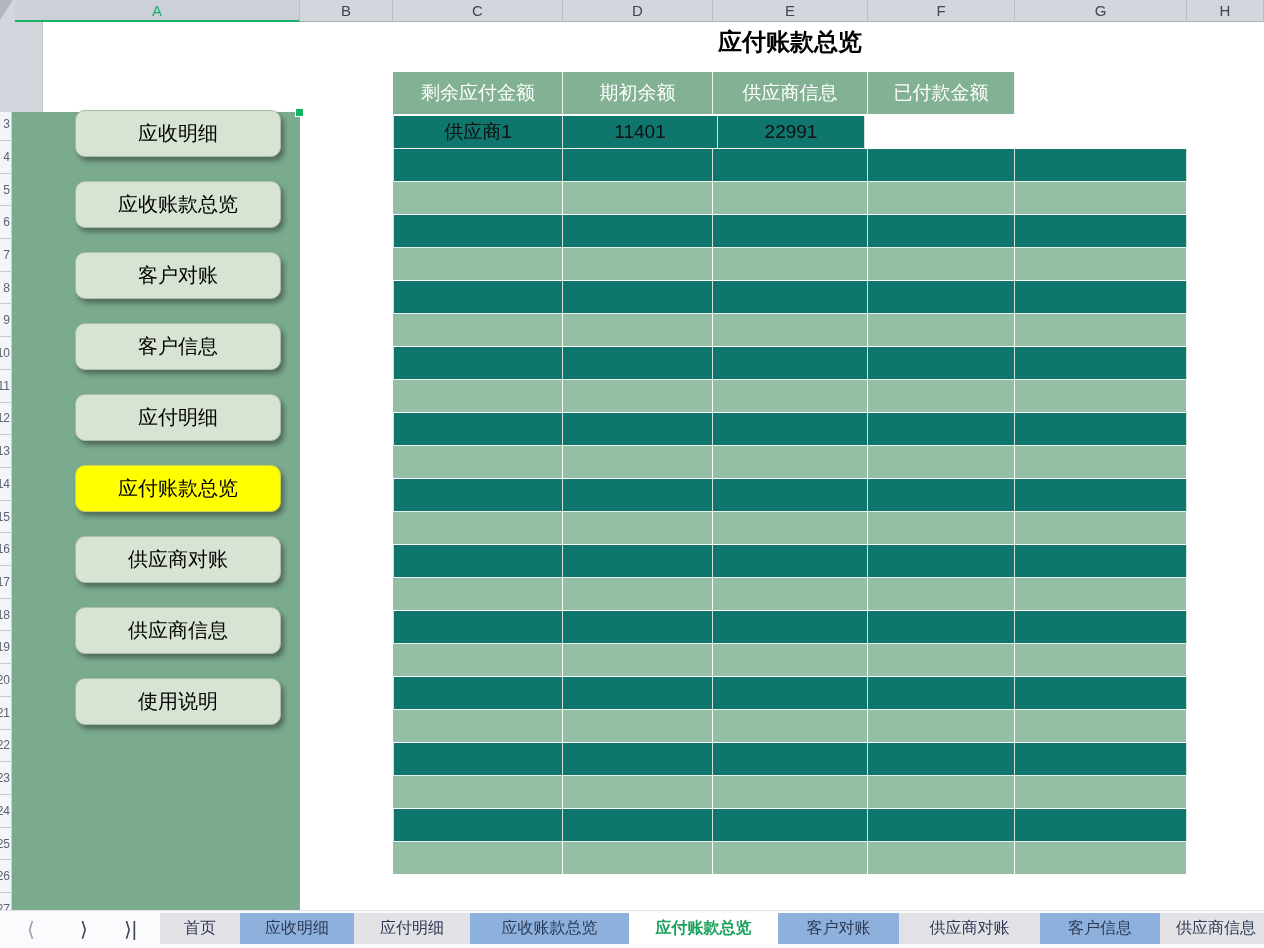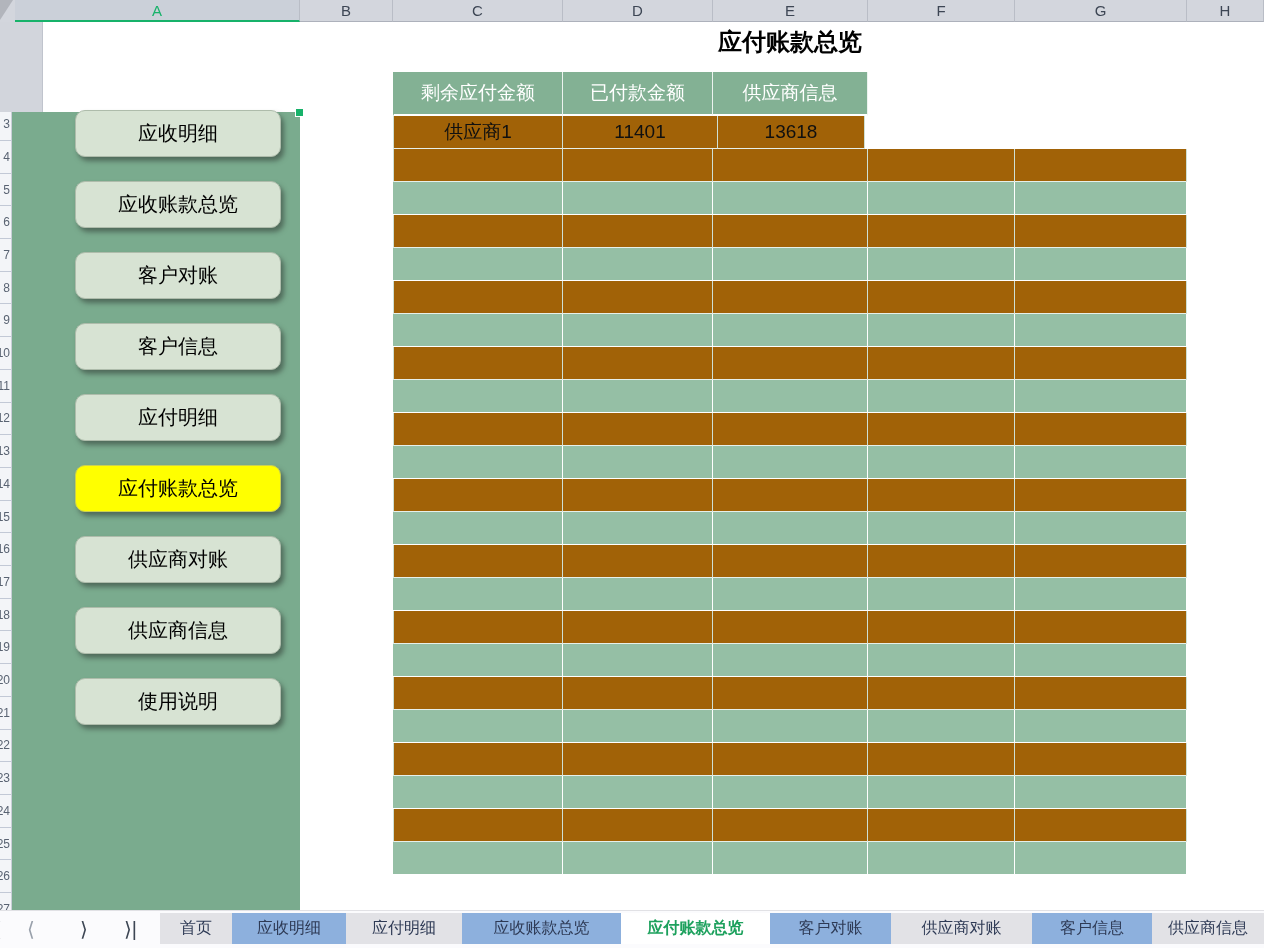--- a/index.html
+++ b/index.html
@@ -47,21 +47,21 @@
 
   
   #table{position:absolute;left:393px;top:72px;width:794px;}
   .trow{display:flex;}
   .th{height:44px;background:var(--theader);color:#fff;font-size:19px;
       display:flex;align-items:center;justify-content:center;box-sizing:border-box;
       border-right:1px solid rgba(255,255,255,.85);border-bottom:2px solid #fff;}
   .th:first-child{border-left:1px solid rgba(255,255,255,.0);}
   .td{height:33px;font-size:19px;color:#101010;display:flex;align-items:center;justify-content:center;
       box-sizing:border-box;}
-  .trow.white .td{background:#a16207;border-right:1px solid #cfe0d4;border-bottom:1px solid #e7f0ea;}
+  .trow.white .td{background:#0f766e;border-right:1px solid #cfe0d4;border-bottom:1px solid #e7f0ea;}
   .trow.white .td:first-child{border-left:1px solid #cfe0d4;}
   .trow.green .td{background:var(--band);border-right:1px solid #fff;border-bottom:1px solid #fff;}
 
   
   #tabbar{position:absolute;left:0;top:910px;width:1264px;height:38px;background:#fbfbfd;
           border-top:1px solid #e1e1e5;box-sizing:border-box;}
   .arrow{position:absolute;top:916px;font-size:20px;line-height:26px;cursor:pointer;}
   #tabs{position:absolute;left:160px;top:913px;height:31px;display:flex;}
   .tab{height:31px;display:flex;align-items:center;justify-content:center;
        font-size:16px;color:#2e3a55;box-sizing:border-box;cursor:pointer;}
@@ -127,27 +127,28 @@
       <div class="navbtn active" style="top: 465px;">应付账款总览</div>
       <div class="navbtn" style="top: 536px;">供应商对账</div>
       <div class="navbtn" style="top: 607px;">供应商信息</div>
       <div class="navbtn" style="top: 678px;">使用说明</div>
     </div>
 
   <div id="sheet-title">应付账款总览</div>
   <div id="table">
       <div class="trow">
         <div class="th" style="width: 170px;">剩余应付金额</div>
-        <div class="th" style="width: 150px;">已付款金额</div>
+        <div class="th" style="width: 150px;">期初余额</div>
         <div class="th" style="width: 155px;">供应商信息</div>
+        <div class="th" style="width: 147px;">已付款金额</div>
       </div>
       <div class="trow white">
         <div class="td" style="width: 170px;">供应商1</div>
         <div class="td" style="width: 155px;">11401</div>
-        <div class="td" style="width: 147px;">13618</div>
+        <div class="td" style="width: 147px;">22991</div>
       </div>
       <div class="trow white">
         <div class="td" style="width: 170px;"></div>
         <div class="td" style="width: 150px;"></div>
         <div class="td" style="width: 155px;"></div>
         <div class="td" style="width: 147px;"></div>
         <div class="td" style="width: 172px;"></div>
       </div>
       <div class="trow green">
         <div class="td" style="width: 170px;"></div>
@@ -293,21 +294,21 @@
         <div class="td" style="width: 170px;"></div>
         <div class="td" style="width: 150px;"></div>
         <div class="td" style="width: 155px;"></div>
         <div class="td" style="width: 147px;"></div>
         <div class="td" style="width: 172px;"></div>
       </div>
     </div>
 
   <div id="tabbar"></div>
   <div id="tabs">
-      <div class="tab gray" style="width: 72px;">首页</div>
+      <div class="tab gray" style="width: 80px;">首页</div>
       <div class="tab blue" style="width: 114px;">应收明细</div>
       <div class="tab gray" style="width: 116px;">应付明细</div>
       <div class="tab blue" style="width: 159px;">应收账款总览</div>
       <div class="tab active" style="width: 149px;">应付账款总览</div>
       <div class="tab blue" style="width: 121px;">客户对账</div>
       <div class="tab gray" style="width: 141px;">供应商对账</div>
       <div class="tab blue" style="width: 120px;">客户信息</div>
       <div class="tab gray" style="width: 112px;">供应商信息</div>
     </div>
 <div class="arrow" style="left: -6px; color: rgb(61, 70, 84);">⟨</div>

